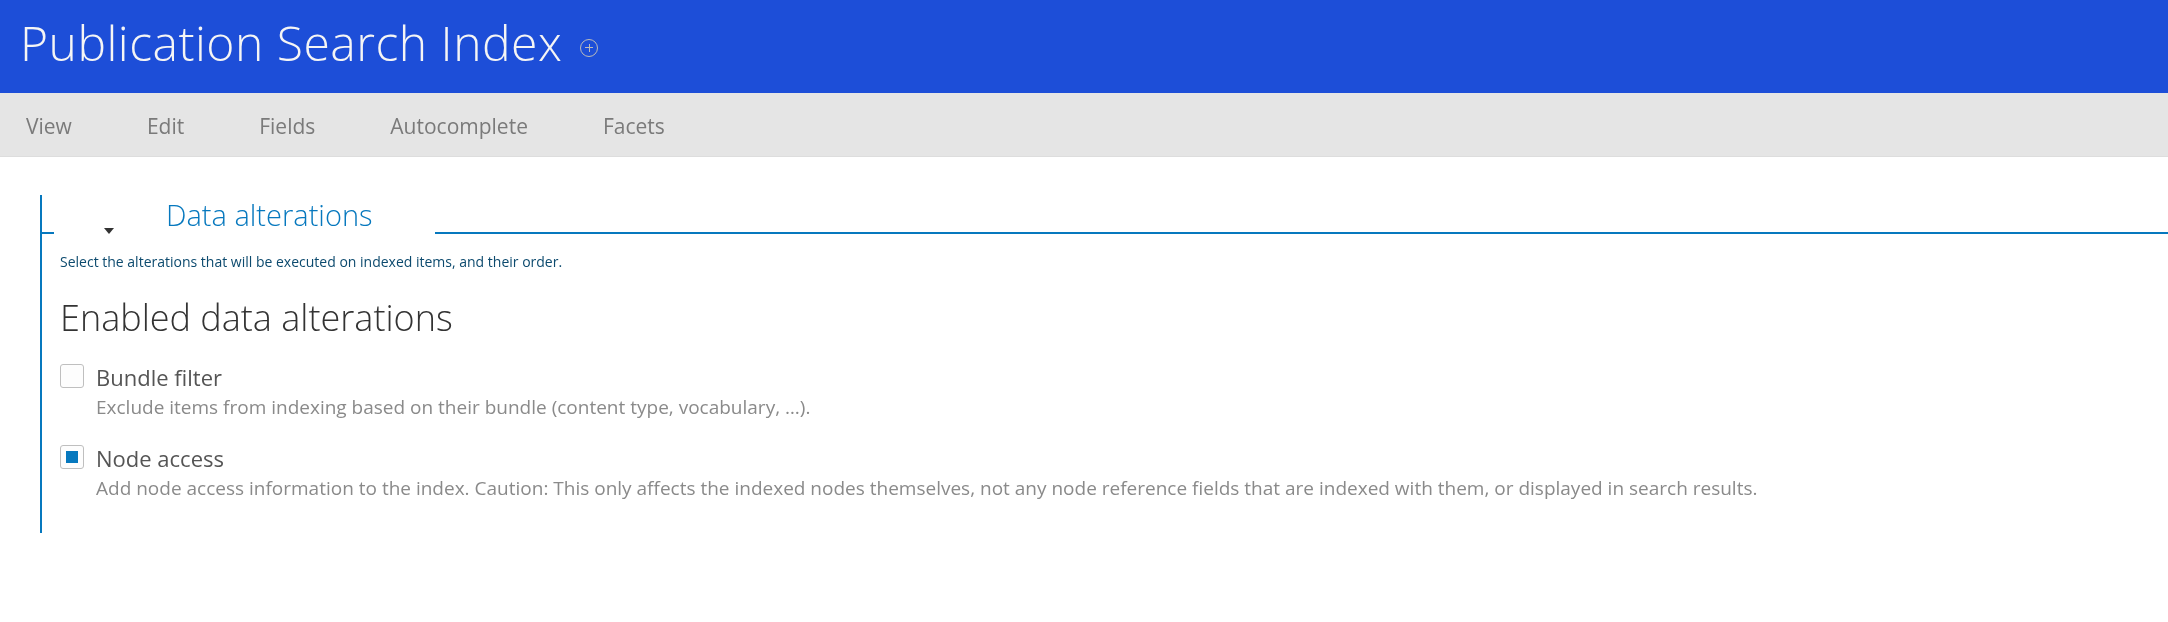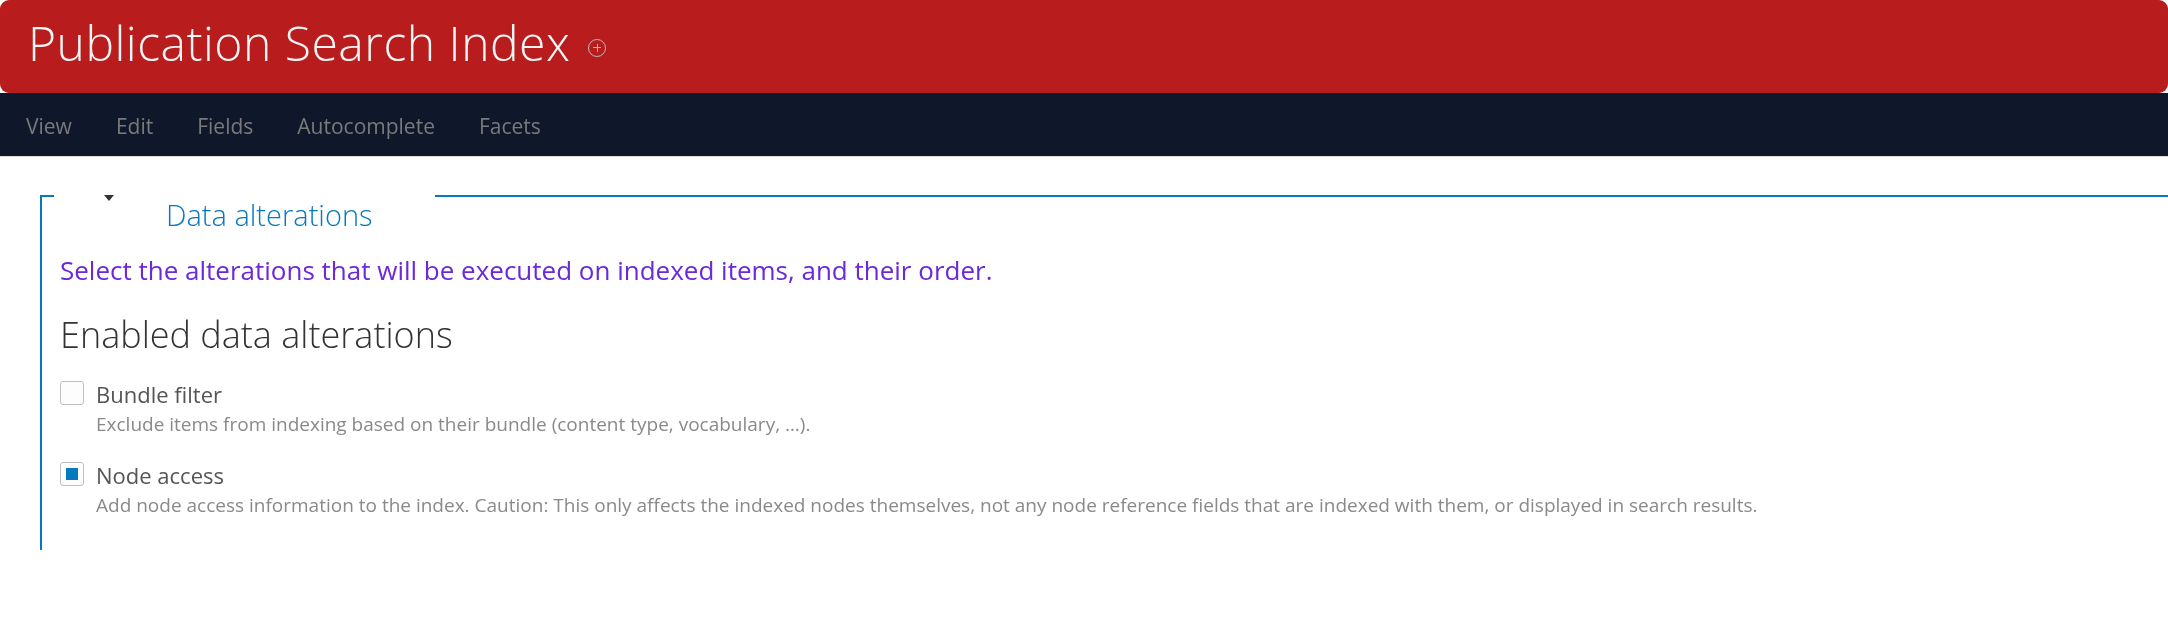--- a/index.html
+++ b/index.html
@@ -4,26 +4,25 @@
 <style>
   * { box-sizing: border-box; margin: 0; padding: 0; }
   body {
     font-family: "Segoe UI", "Open Sans", "Helvetica Neue", Arial, sans-serif;
     font-size: 19px;
     color: #333;
     background: #fff;
     width: 2168px;
   }
   .header {
-    background: #b91c1c;
+    background: #1d4ed8;
     color: #fff;
-    padding: 10px 20px 18px 28px;
+    padding: 10px 20px 18px 20px;
     display: flex;
     align-items: center;
-    border-radius: 9px;
   }
   .header h1 {
     font-weight: 300;
     font-size: 48px;
     letter-spacing: 0.5px;
     color: #f5f5f5;
   }
   .header .add-icon {
     margin-left: 18px;
     display: inline-flex;
@@ -39,24 +38,25 @@
   .header .add-icon::before,
   .header .add-icon::after {
     content: "";
     position: absolute;
     background: #bbb;
   }
   .header .add-icon::before { width: 8px; height: 1.5px; }
   .header .add-icon::after  { width: 1.5px; height: 8px; }
 
   .tabs {
-    background: #0f172a;
+    background: #e5e5e5;
     border-bottom: 1px solid #ddd;
     display: flex;
     padding-left: 4px;
+    gap: 31px;
   }
   .tab {
     padding: 16px 22px;
     color: #7a7a7a;
     font-size: 21px;
     cursor: pointer;
     border-top: 3px solid transparent;
   }
   .tab.active {
     background: #fff;
@@ -69,21 +69,21 @@
   }
 
   .fieldset {
     border: none;
     border-left: 2px solid #0678be;
     padding: 0 0 10px 18px;
     margin-left: 0;
   }
   .legend-row {
     display: flex;
-    align-items: flex-start;
+    align-items: flex-end;
     margin-left: -18px;
     margin-bottom: 18px;
     gap: 44px;
   }
   .legend-row .corner {
     width: 12px;
     height: 2px;
     background: #0678be;
     margin-right: 6px;
   }
@@ -102,22 +102,22 @@
     white-space: nowrap;
   }
   .legend-row .line {
     flex: 1;
     height: 2px;
     background: #0678be;
     margin-left: 18px;
   }
 
   .desc {
-    font-size: 26px;
-    color: #6d28d9;
+    font-size: 14px;
+    color: #0c4a6e;
     margin-bottom: 22px;
   }
   .section-title {
     font-size: 36px;
     font-weight: 300;
     color: #333;
     margin-bottom: 20px;
   }
 
   .option {

